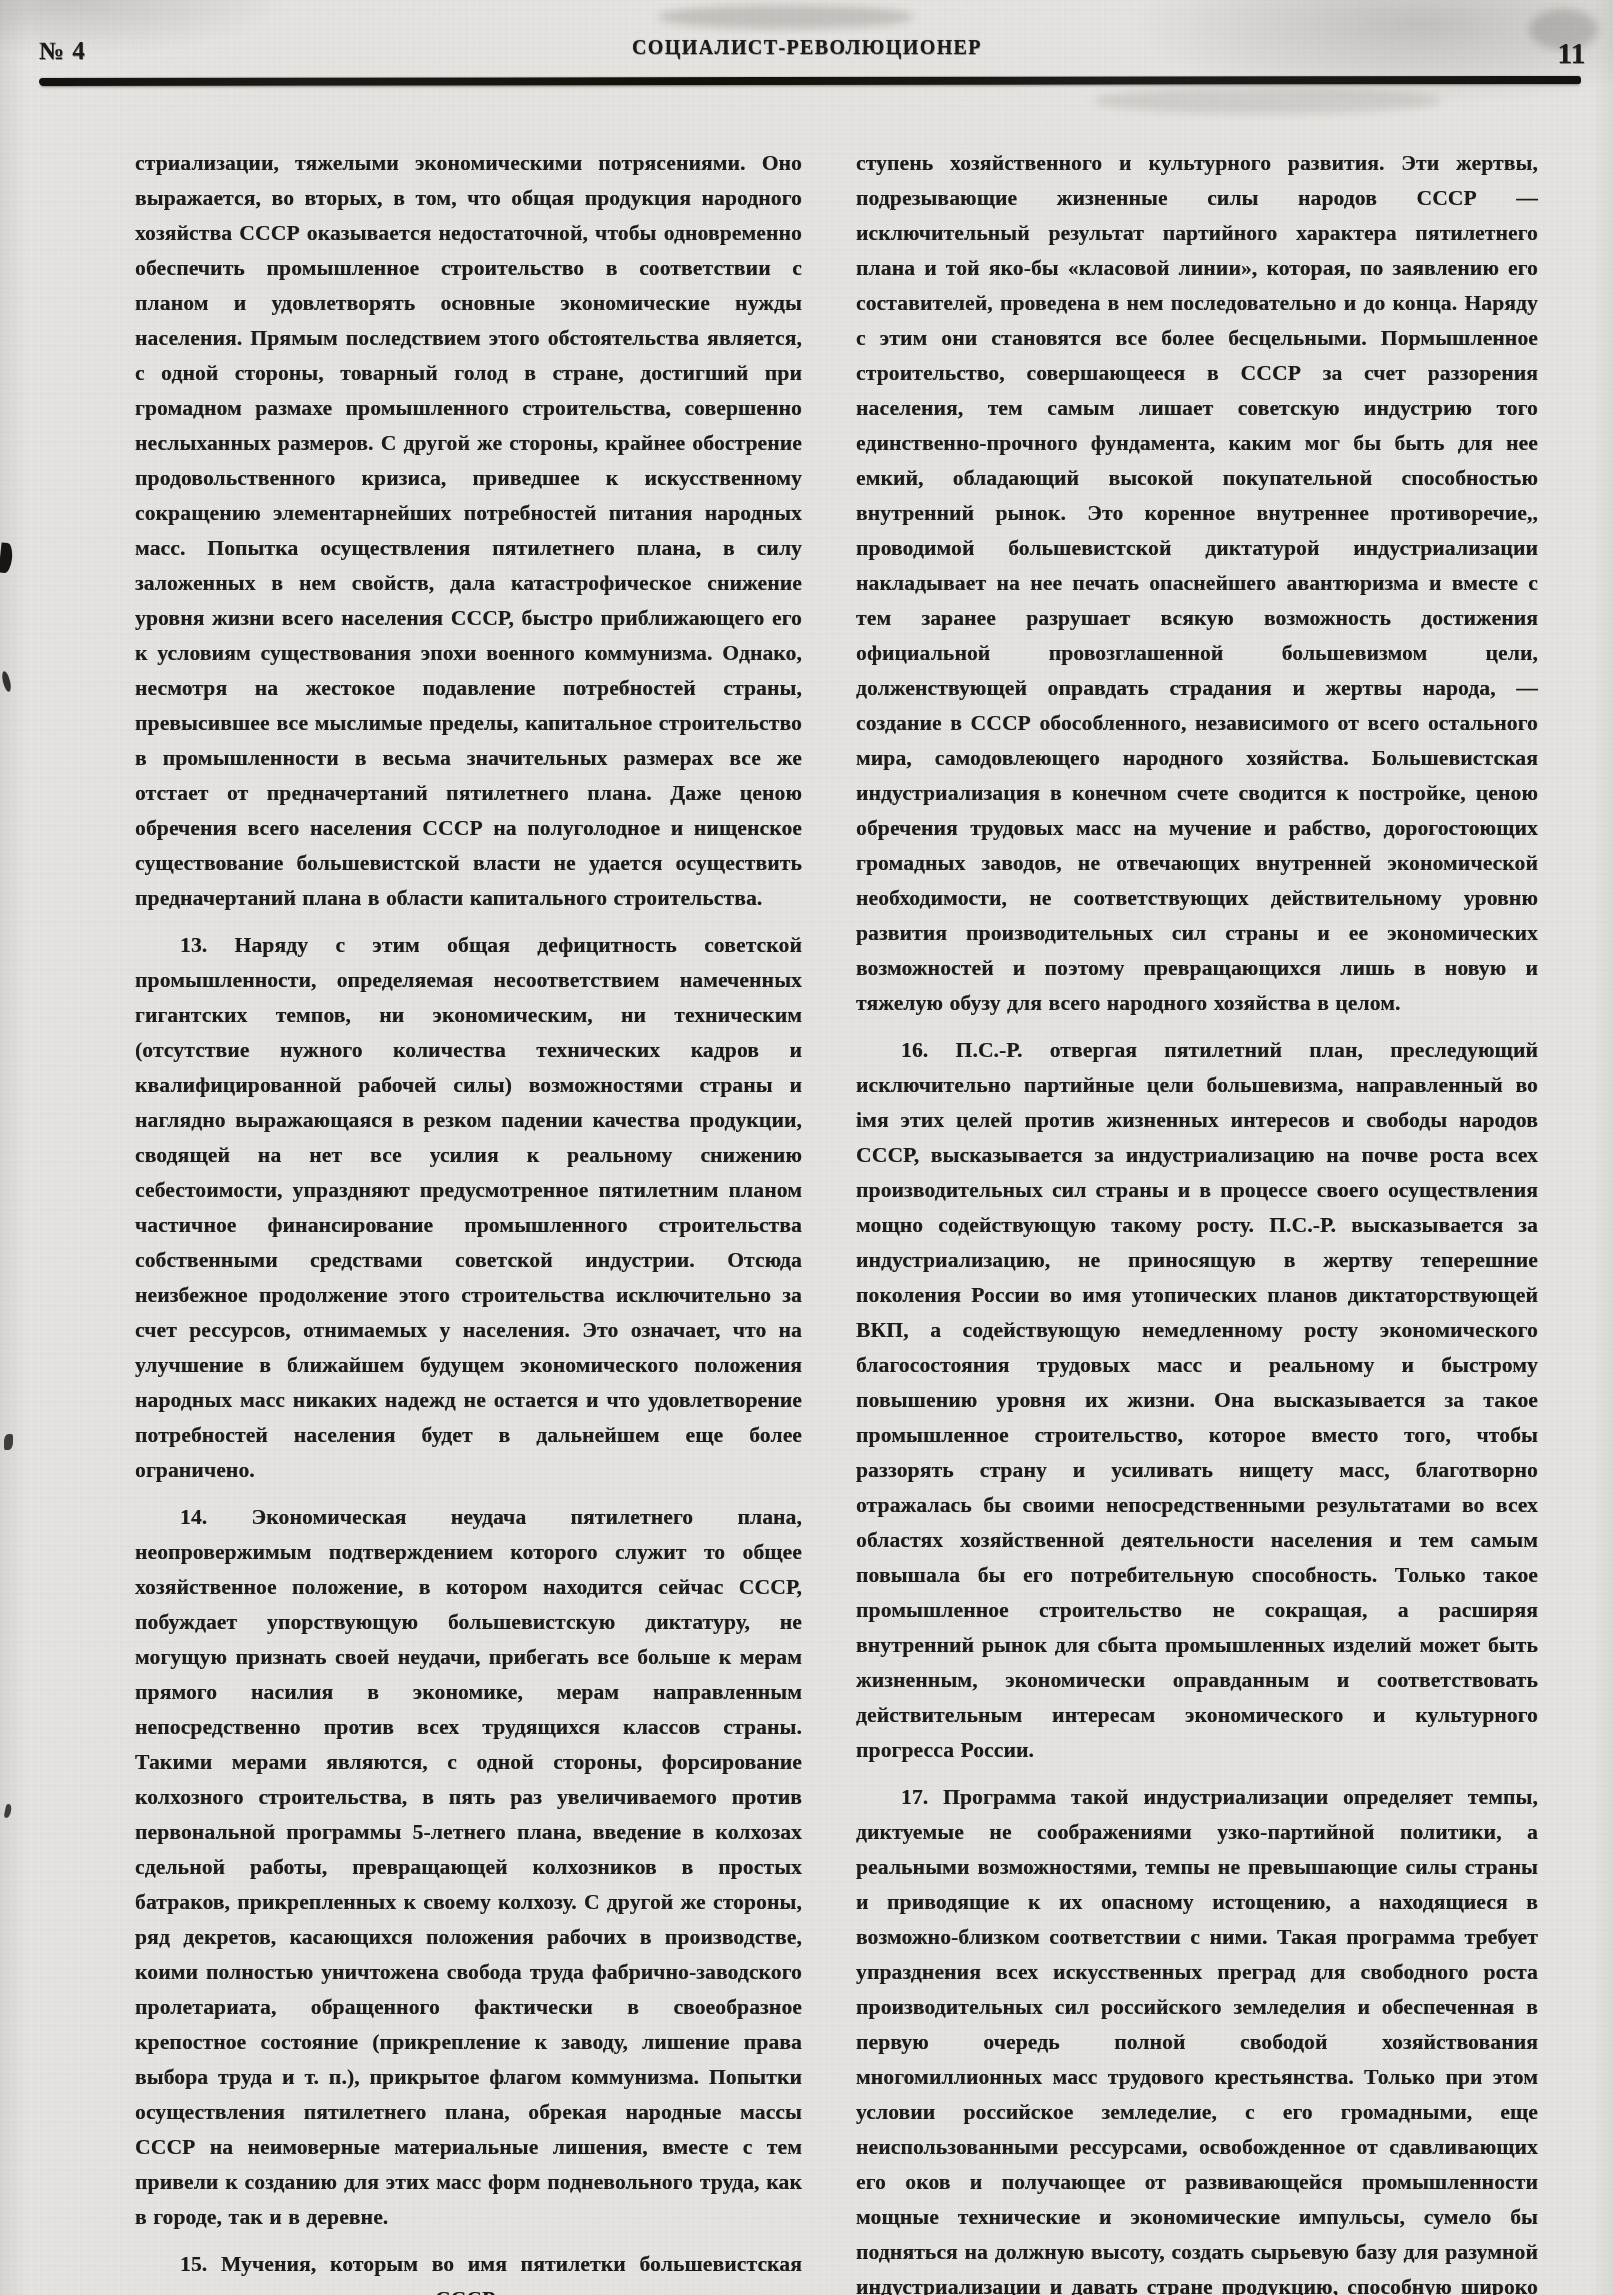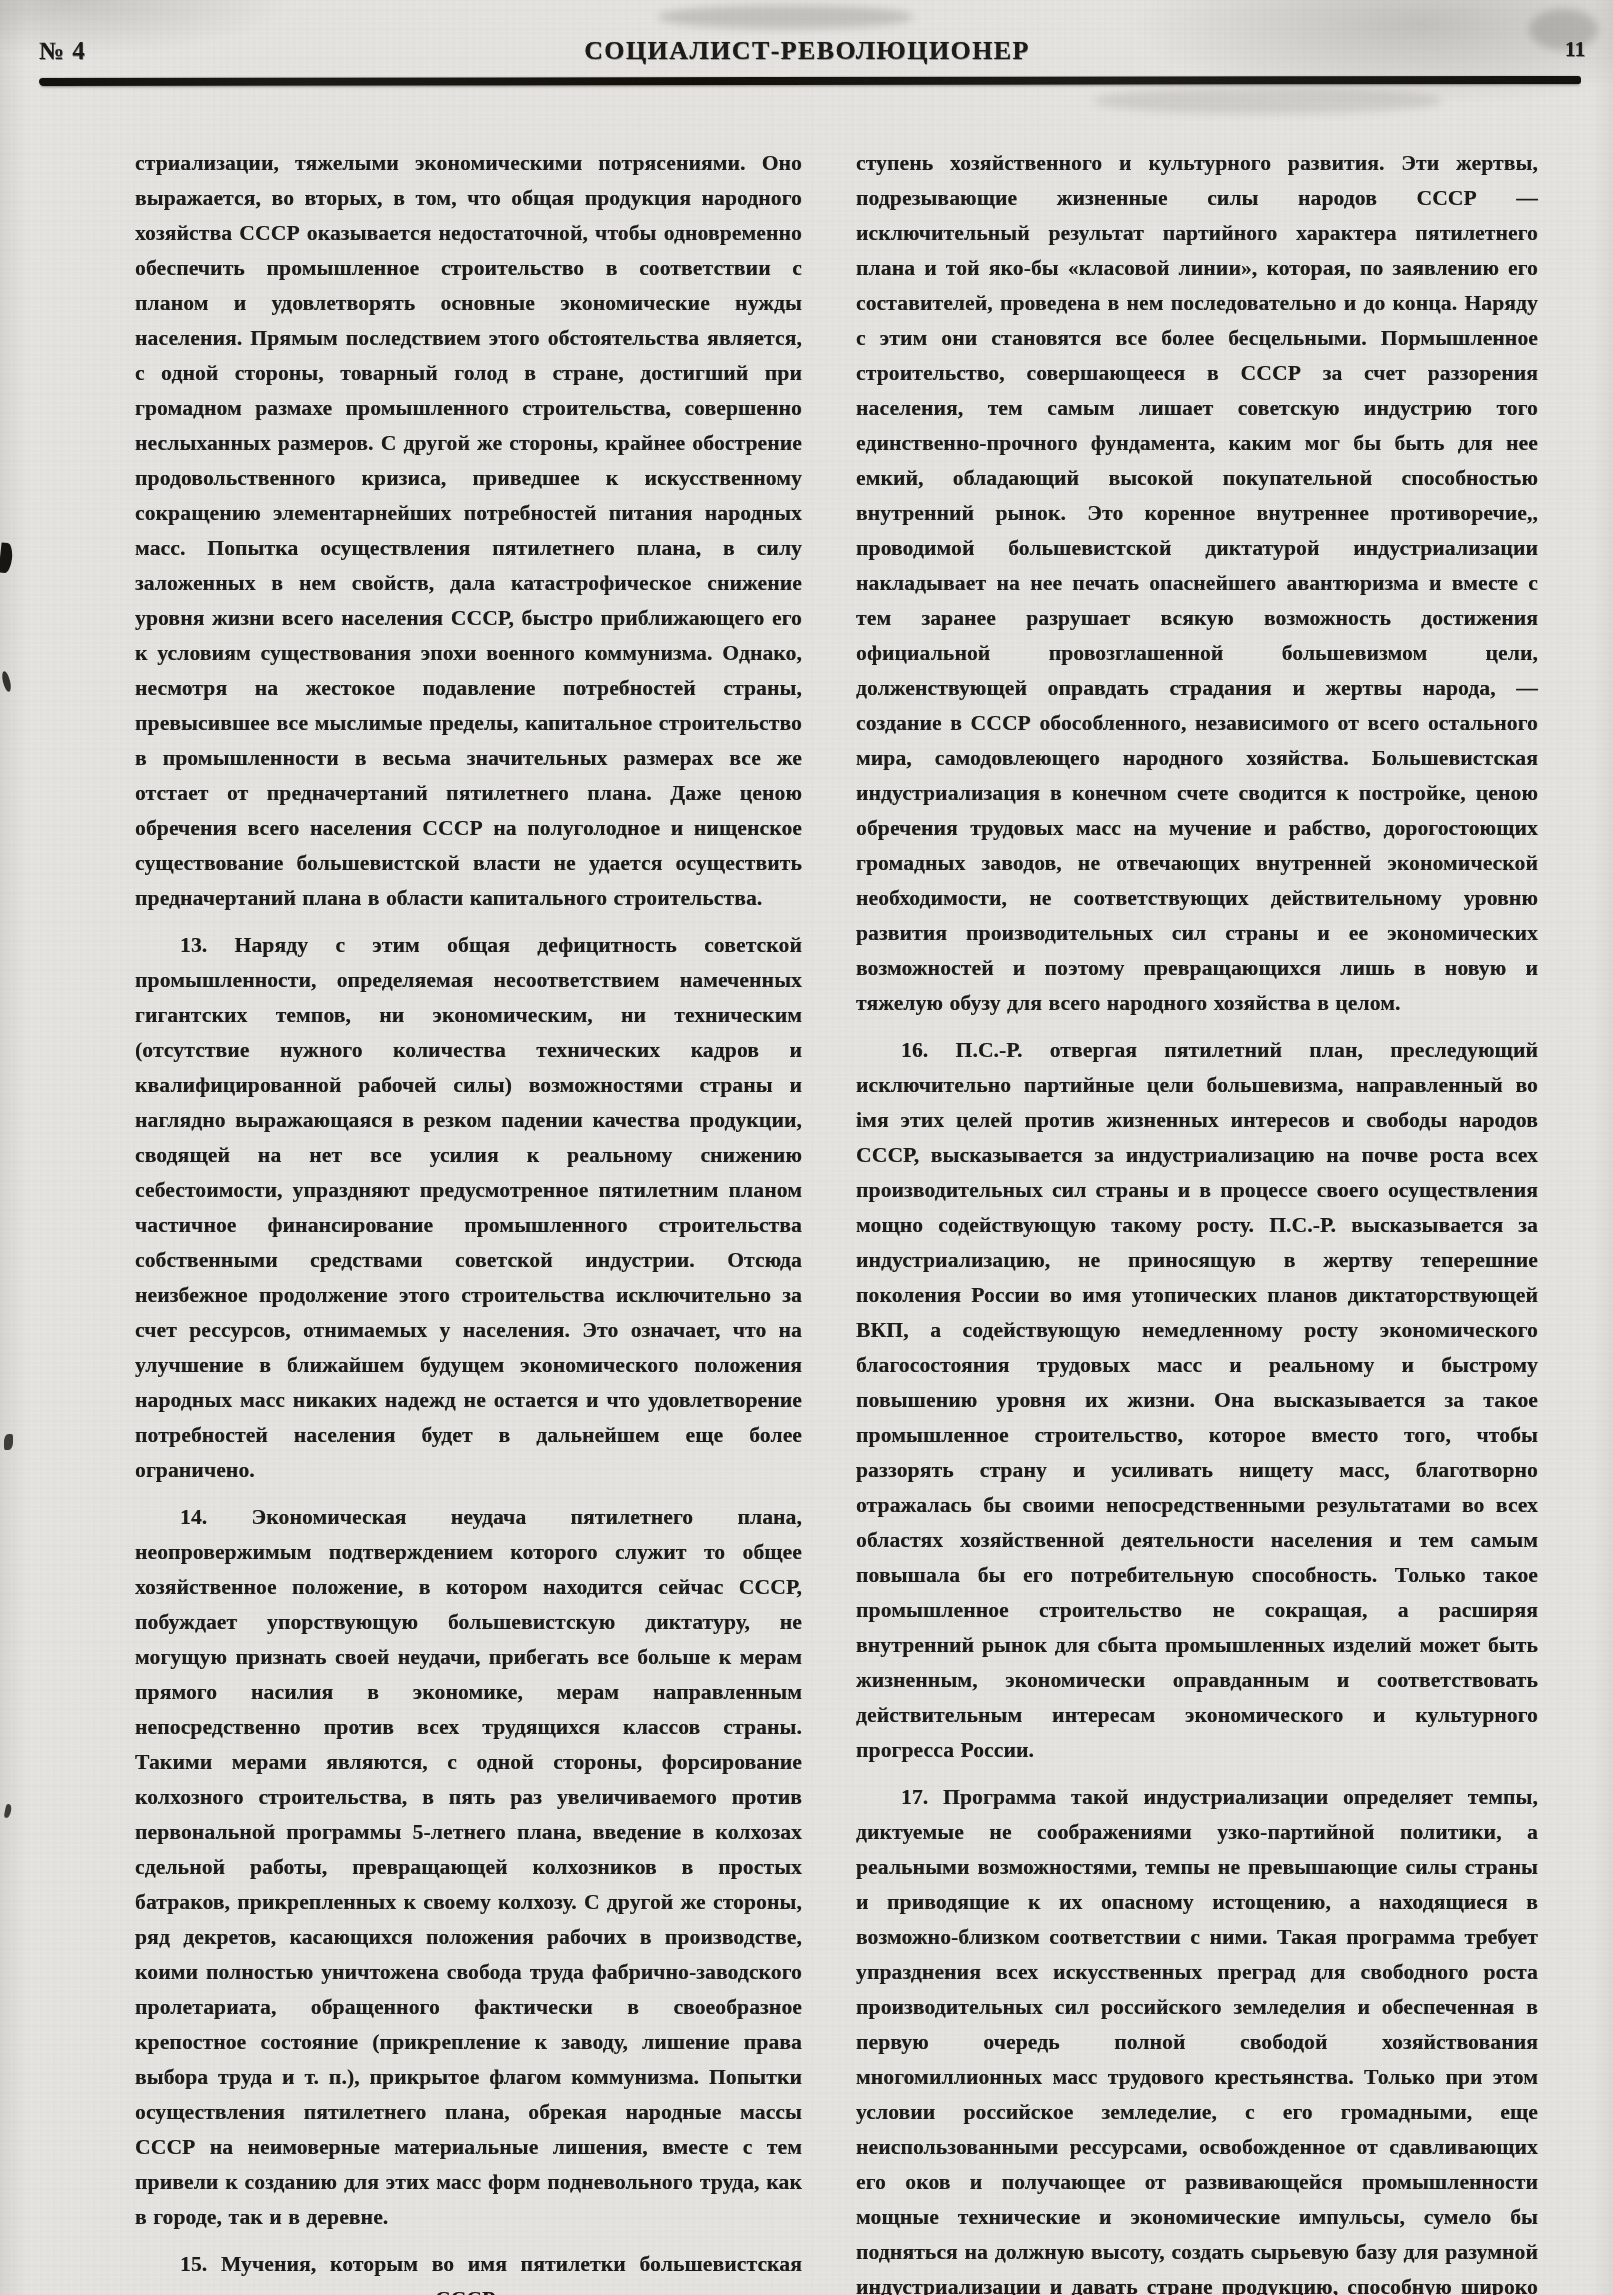--- a/index.html
+++ b/index.html
@@ -26,26 +26,26 @@
       repeating-linear-gradient(90deg, rgba(130,128,124,0.04) 0px, rgba(130,128,124,0) 5px, rgba(150,148,144,0.03) 7.8px, rgba(130,128,124,0) 13.3px);
   }
   .header-issue {
     position: absolute; left: 39px; top: 37px;
     font-size: 25px; font-weight: bold; letter-spacing: 0.9px;
     text-shadow: 0.5px 0.5px 0.5px rgba(25,23,20,0.45);
   }
   .header-title {
     position: absolute; left: 0; right: 0; top: 36px;
     text-align: center;
-    font-size: 26px; font-weight: bold; letter-spacing: 1.4px;
+    font-size: 20px; font-weight: bold; letter-spacing: 1.4px;
     text-shadow: 0 0 0.9px rgba(25,23,20,0.55), 0.5px 0.5px 0 rgba(25,23,20,0.35);
   }
   .header-pagenum {
     position: absolute; right: 28.5px; top: 36px;
-    font-size: 22px; font-weight: bold;
+    font-size: 30px; font-weight: bold;
     text-shadow: 0.5px 0.5px 0.5px rgba(25,23,20,0.45);
   }
   .header-rule {
     position: absolute; left: 39px; right: 33px; top: 77px; height: 7.8px;
     background: linear-gradient(90deg, #14120f 0%, #1c1a17 18%, #121008 42%, #1e1c19 70%, #14120f 100%);
     border-radius: 4.1px 3.2px 2.8px 4.6px;
     box-shadow: 0 2.8px 2.8px -1.8px rgba(30,28,24,0.45), 0 -1.4px 1.8px -1.4px rgba(30,28,24,0.35);
     transform: rotate(-0.08deg);
   }
   .col { position: absolute; top: 134px; }

